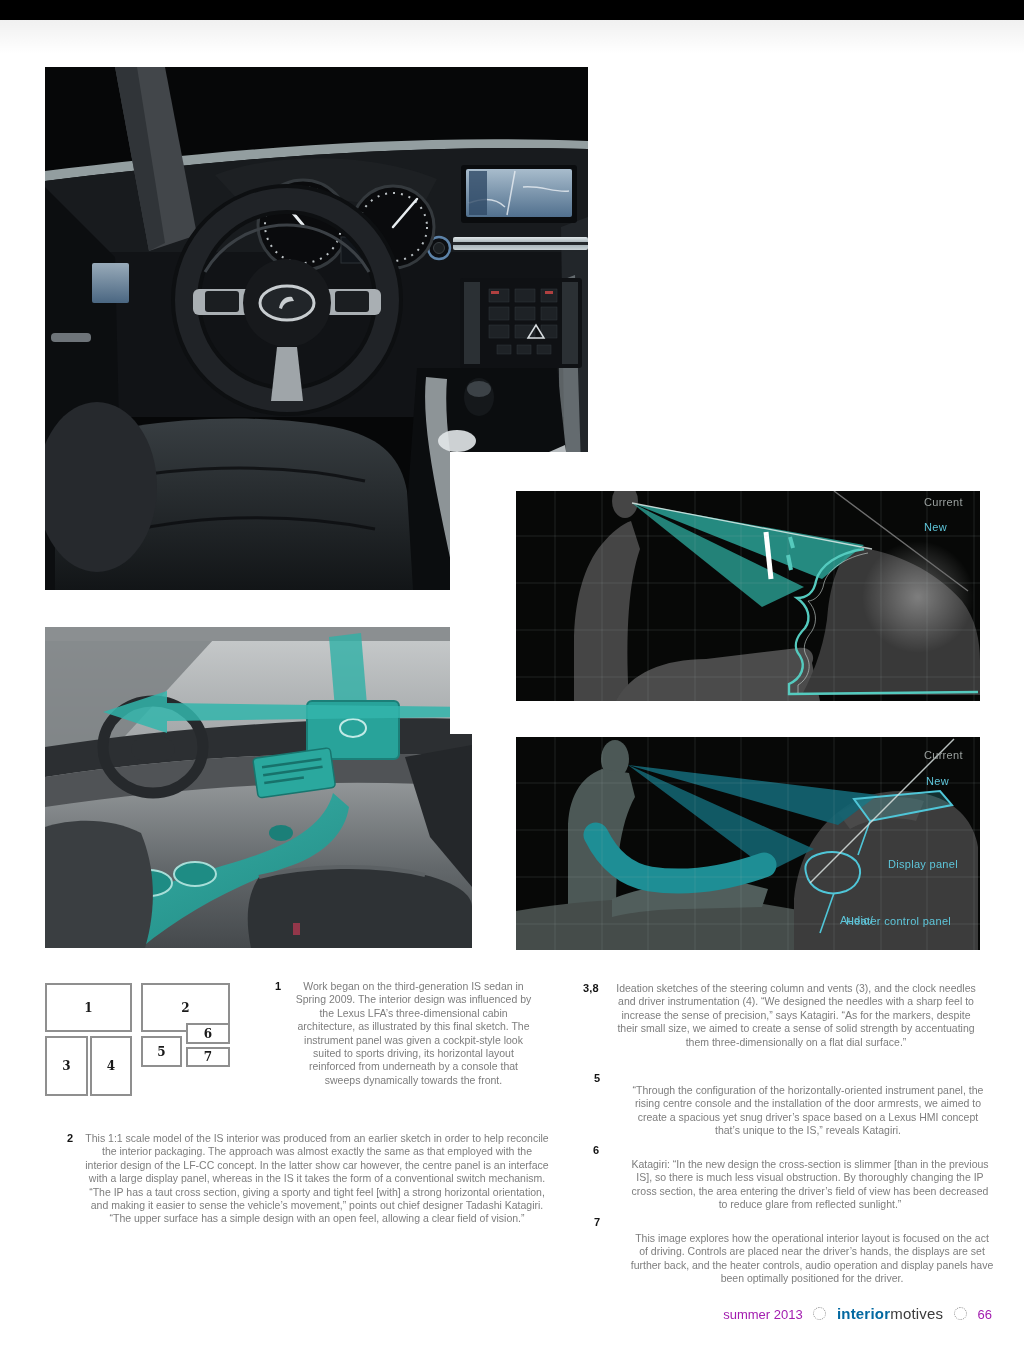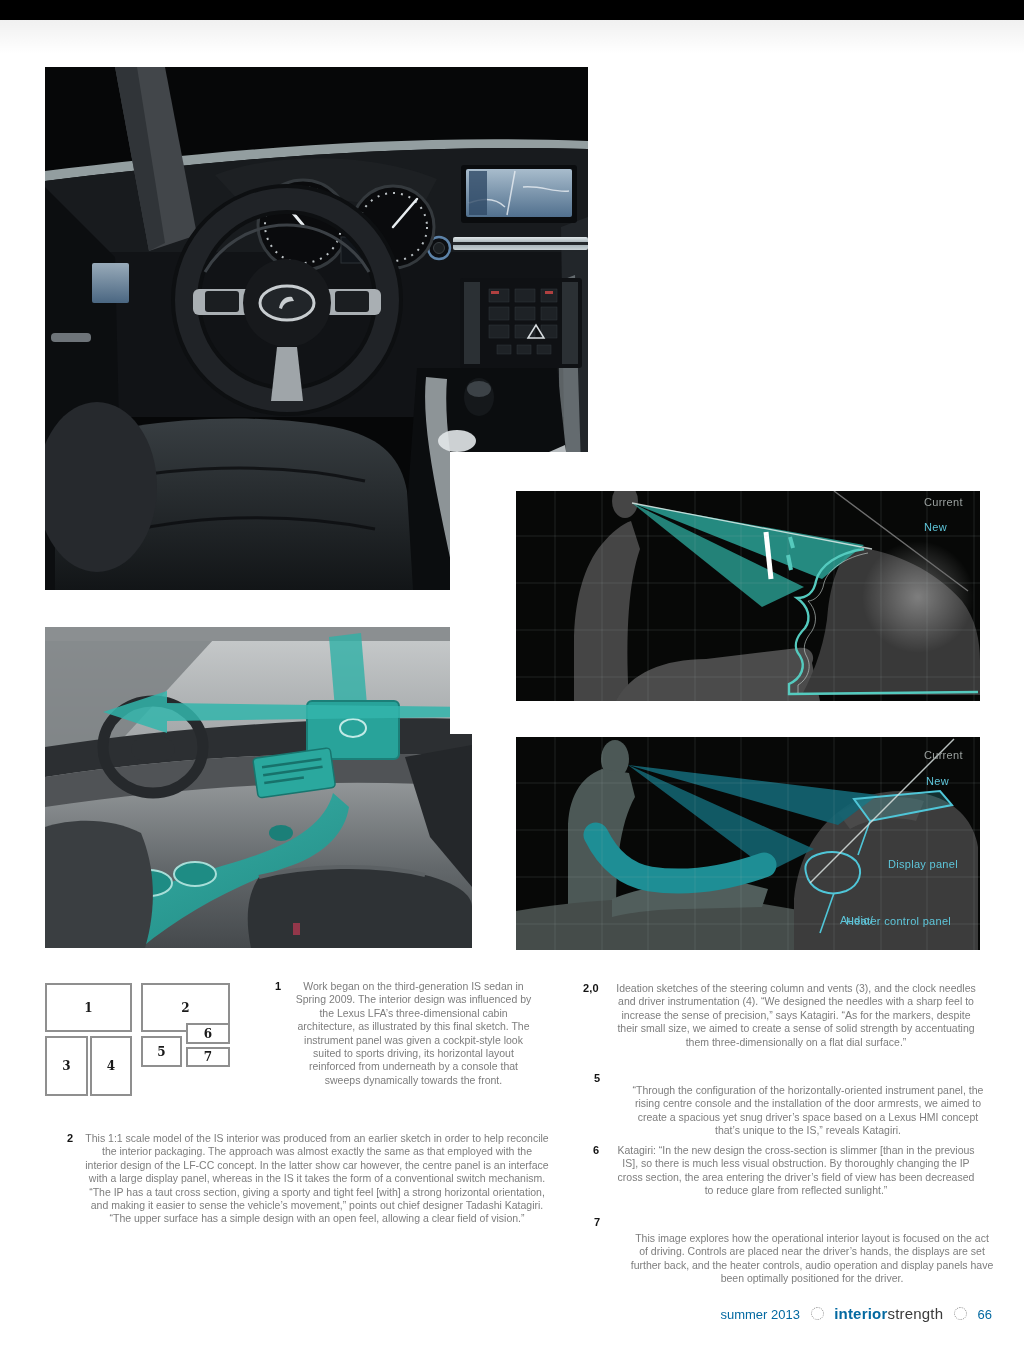--- a/index.html
+++ b/index.html
@@ -25,21 +25,21 @@
   .map-num{font-family:"DejaVu Serif",serif;font-weight:bold;font-size:12px;color:#1a1a1a;}
   
   .capnum{position:absolute;font-size:11px;font-weight:bold;color:#141414;letter-spacing:.2px;}
   .captext{position:absolute;font-size:10.5px;line-height:13.4px;color:#7d7d7d;text-align:center;}
   
   .footer{left:420px;top:1305px;width:572px;text-align:right;color:#5a5a5a;font-size:13px;}
   .f-ring{display:inline-block;width:11px;height:11px;border:1.5px dotted #8a8a8a;border-radius:50%;
     margin:0 7px;vertical-align:-1px;}
   .f-brand{font-size:15px;color:#3a3a3a;letter-spacing:.2px;}
   .f-brand b{font-weight:bold;color:#0369a1;}
-  .f-season,.f-page{color:#0369a1;}
+  .f-season,.f-page{color:#a21caf;}
 </style>
 </head>
 <body>
 
 <div class="abs header-bar"></div>
 <div class="abs header-ghost"></div>
 
 <div class="abs img-block" style="left:45px;top:67px;width:543px;height:523px;">
 <svg width="543" height="523" viewBox="0 0 543 523">
   <defs>
@@ -250,32 +250,32 @@
   </div>
 </div>
 
 <div>
   <span class="capnum" style="left:275px;top:980px;">1</span>
   <p class="captext" style="left:291px;top:980px;width:245px;margin:0;">Work began on the third-generation IS sedan in Spring 2009. The interior design was influenced by the Lexus LFA’s three-dimensional cabin architecture, as illustrated by this final sketch. The instrument panel was given a cockpit-style look suited to sports driving, its horizontal layout reinforced from underneath by a console that sweeps dynamically towards the front.</p>
 
   <span class="capnum" style="left:67px;top:1132px;">2</span>
   <p class="captext" style="left:85px;top:1132px;width:464px;margin:0;">This 1:1 scale model of the IS interior was produced from an earlier sketch in order to help reconcile the interior packaging. The approach was almost exactly the same as that employed with the interior design of the LF-CC concept. In the latter show car however, the centre panel is an interface with a large display panel, whereas in the IS it takes the form of a conventional switch mechanism. “The IP has a taut cross section, giving a sporty and tight feel [with] a strong horizontal orientation, and making it easier to sense the vehicle’s movement,” points out chief designer Tadashi Katagiri. “The upper surface has a simple design with an open feel, allowing a clear field of vision.”</p>
 
-  <span class="capnum" style="left:583px;top:982px;">2,0</span>
+  <span class="capnum" style="left:583px;top:982px;">3,8</span>
   <p class="captext" style="left:614px;top:982px;width:364px;margin:0;">Ideation sketches of the steering column and vents (3), and the clock needles and driver instrumentation (4). “We designed the needles with a sharp feel to increase the sense of precision,” says Katagiri. “As for the markers, despite their small size, we aimed to create a sense of solid strength by accentuating them three-dimensionally on a flat dial surface.”</p>
 
   <span class="capnum" style="left:594px;top:1072px;">5</span>
   <p class="captext" style="left:614px;top:1072px;width:364px;margin:12px;">“Through the configuration of the horizontally-oriented instrument panel, the rising centre console and the installation of the door armrests, we aimed to create a spacious yet snug driver’s space based on a Lexus HMI concept that’s unique to the IS,” reveals Katagiri.</p>
 
   <span class="capnum" style="left:593px;top:1144px;">6</span>
-  <p class="captext" style="left:614px;top:1144px;width:364px;margin:0;">Katagiri: “In the new design the cross-section is slimmer [than in the previous IS], so there is much less visual obstruction. By thoroughly changing the IP cross section, the area entering the driver’s field of view has been decreased to reduce glare from reflected sunlight.”</p>
+  <p class="captext" style="left:614px;top:1144px;width:364px;margin:14px;">Katagiri: “In the new design the cross-section is slimmer [than in the previous IS], so there is much less visual obstruction. By thoroughly changing the IP cross section, the area entering the driver’s field of view has been decreased to reduce glare from reflected sunlight.”</p>
 
   <span class="capnum" style="left:594px;top:1216px;">7</span>
   <p class="captext" style="left:614px;top:1216px;width:364px;margin:16px;">This image explores how the operational interior layout is focused on the act of driving. Controls are placed near the driver’s hands, the displays are set further back, and the heater controls, audio operation and display panels have been optimally positioned for the driver.</p>
 </div>
 
 <div class="abs footer">
   <span class="f-season">summer 2013</span>
   <span class="f-ring"></span>
-  <span class="f-brand"><b>interior</b><span>strength</span></span>
+  <span class="f-brand"><b>interior</b><span>motives</span></span>
   <span class="f-ring"></span>
   <span class="f-page">66</span>
 </div>
 
 </body></html>

